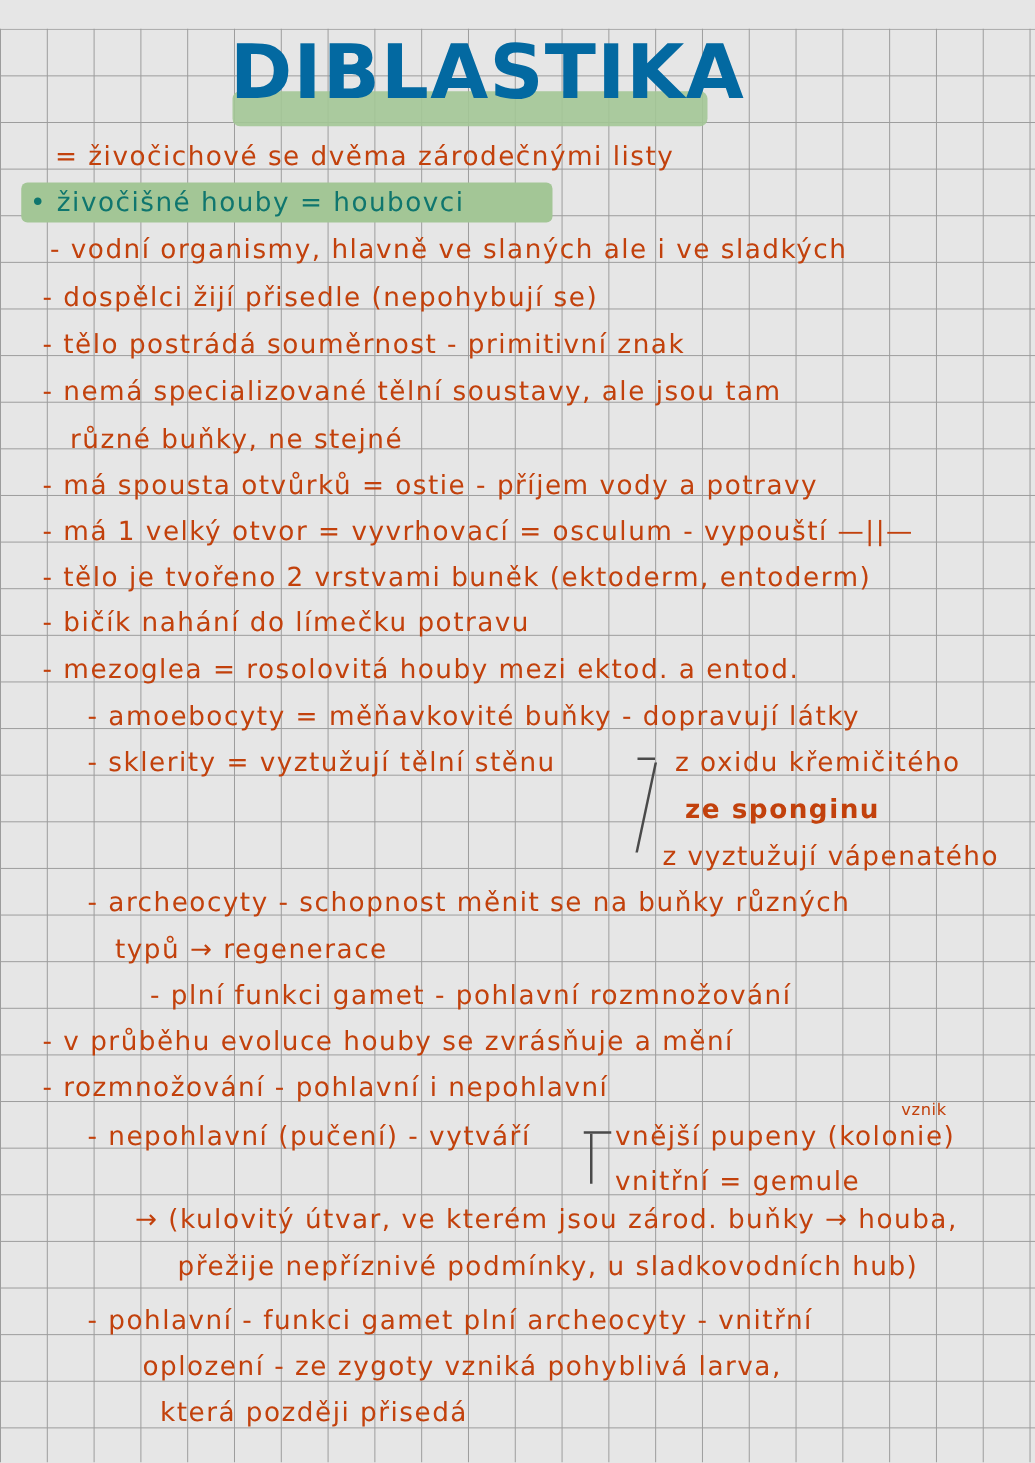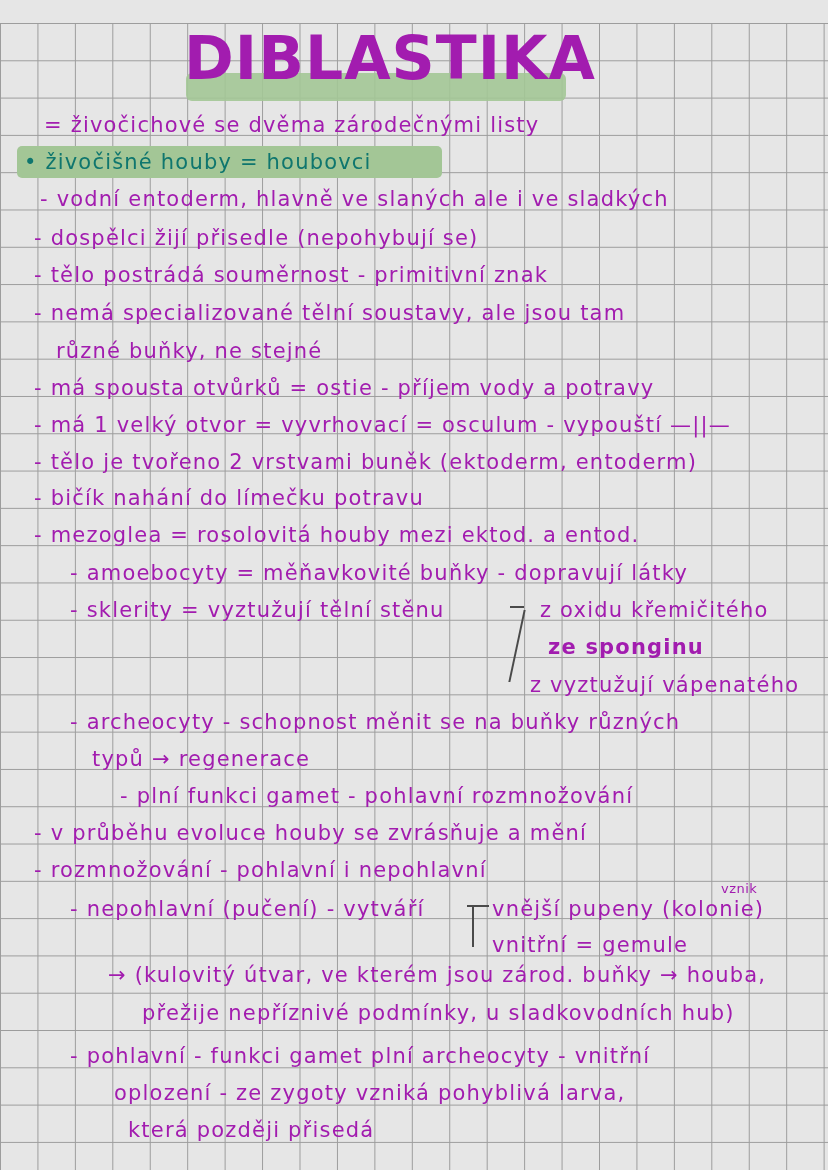--- a/index.html
+++ b/index.html
@@ -18,27 +18,27 @@
     background-size: 37.45px 37.3px;
     background-position: 0 0;
   }
   .title-hl {
     position: absolute; left: 186px; top: 73px; width: 380px; height: 28px;
     background: #a3c696; border-radius: 6px; opacity: 0.9;
   }
   .title {
     position: absolute; left: 180px; top: 22px; width: 420px; text-align: center;
     font-family: "DejaVu Sans", sans-serif; font-weight: bold;
-    font-size: 60px; letter-spacing: 1px; color: #a21caf;
+    font-size: 60px; letter-spacing: 1px; color: #0369a1;
     line-height: 72px;
   }
   .line {
     position: absolute; white-space: nowrap;
     font-family: "DejaVu Sans", sans-serif;
-    font-size: 21px; letter-spacing: 1.2px; color: #a21caf;
+    font-size: 21px; letter-spacing: 1.2px; color: #c2410c;
     line-height: 26px;
   }
   .green-hl {
     position: absolute; left: 17px; top: 146px; width: 425px; height: 32px;
     background: #a3c696; border-radius: 5px;
   }
   .green { color: #0f766e; }
   .small { font-size: 13px; letter-spacing: 0.5px; margin-left: 13px; }
   .bracket { position: absolute; border-left: 2px solid #4a4a4a; }
   .bracket-top { position: absolute; border-top: 2px solid #4a4a4a; }
@@ -48,21 +48,21 @@
 
 <div class="grid"></div>
 
 <div class="title-hl"></div>
 <div class="title">DIBLASTIKA</div>
 
 <div class="green-hl"></div>
 
 <div class="line" style="left:44px; top:112px;">= živočichové se dvěma zárodečnými listy</div>
 <div class="line green" style="left:24px; top:149px;">• živočišné houby = houbovci</div>
-<div class="line" style="left:40px; top:186px;">- vodní entoderm, hlavně ve slaných ale i ve sladkých</div>
+<div class="line" style="left:40px; top:186px;">- vodní organismy, hlavně ve slaných ale i ve sladkých</div>
 <div class="line" style="left:34px; top:225px;">- dospělci žijí přisedle (nepohybují se)</div>
 <div class="line" style="left:34px; top:262px;">- tělo postrádá souměrnost - primitivní znak</div>
 <div class="line" style="left:34px; top:300px;">- nemá specializované tělní soustavy, ale jsou tam</div>
 <div class="line" style="left:56px; top:338px;">různé buňky, ne stejné</div>
 <div class="line" style="left:34px; top:375px;">- má spousta otvůrků = ostie - příjem vody a potravy</div>
 <div class="line" style="left:34px; top:412px;">- má 1 velký otvor = vyvrhovací = osculum - vypouští —||—</div>
 <div class="line" style="left:34px; top:449px;">- tělo je tvořeno 2 vrstvami buněk (ektoderm, entoderm)</div>
 <div class="line" style="left:34px; top:485px;">- bičík nahání do límečku potravu</div>
 <div class="line" style="left:34px; top:522px;">- mezoglea = rosolovitá houby mezi ektod. a entod.</div>
 <div class="line" style="left:70px; top:560px;">- amoebocyty = měňavkovité buňky - dopravují látky</div>

